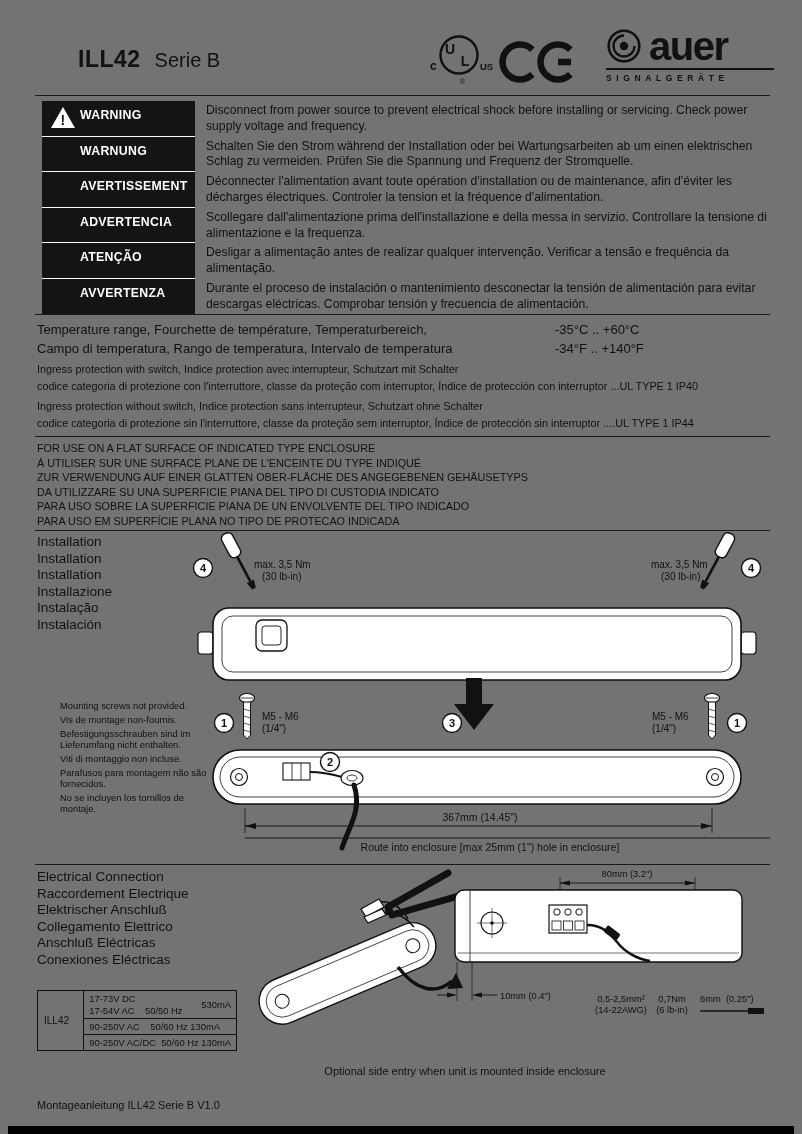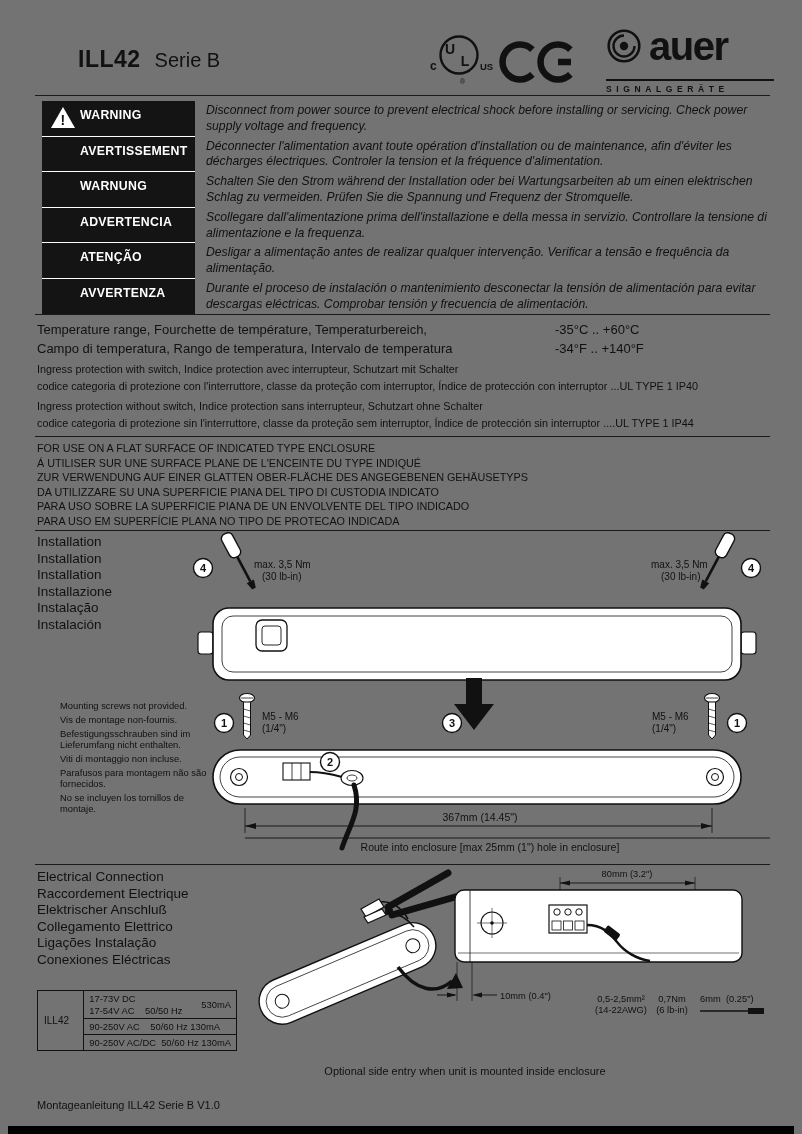--- a/index.html
+++ b/index.html
@@ -11,32 +11,32 @@
   }
   .rule { position:absolute; left:35px; width:735px; height:0; border-top:1.5px solid #1a1a1a; }
 
   
   .title-block { position:absolute; left:78px; top:46px; white-space:nowrap; }
   .title { font-size:23px; font-weight:bold; letter-spacing:.5px; }
   .series { font-size:20px; font-weight:400; margin-left:14px; }
   .ul-logo { position:absolute; left:420px; top:34px; }
   .ce-logo { position:absolute; left:498px; top:40px; }
   .brand { position:absolute; left:606px; top:28px; width:168px; }
-  .brand-row { display:flex; align-items:center; gap:7px; border-bottom:2.5px solid #111; padding-bottom:15px; }
+  .brand-row { display:flex; align-items:center; gap:7px; border-bottom:2.5px solid #111; padding-bottom:4px; }
   .brand-word { font-size:40px; font-weight:bold; letter-spacing:-1.5px; line-height:.8; }
   .brand-sub { margin-top:3px; font-size:8.5px; font-weight:bold; letter-spacing:4.6px; white-space:nowrap; }
 
   
   .warn-block { position:absolute; left:42px; top:101px; width:728px; }
   .w-row { display:grid; grid-template-columns:153px 1fr; }
   .w-label { background:#141414; color:#fff; font-weight:bold; font-size:12.3px; letter-spacing:.3px;
              padding:7px 4px 4px 38px; min-height:35px; position:relative; }
   .w-row:not(:last-child) .w-label { border-bottom:1px solid #fff; }
   .w-tri { position:absolute; left:8px; top:5px; }
-  .w-text { padding:2px 0 2px 11px; font-size:12.2px; line-height:15.8px; min-height:35px;font-style:italic; }
+  .w-text { padding:2px 0 2px 11px; font-size:12.2px; line-height:15.8px; min-height:35px; }
 
   
   .temp-block { position:absolute; left:37px; top:320px; width:733px; font-size:13px; }
   .temp-row { display:grid; grid-template-columns:518px 1fr; line-height:19px; }
 
   
   .ingress { position:absolute; left:37px; top:361px; width:733px; font-size:10.8px; line-height:17px; white-space:nowrap; }
   .ingress .gap { margin-top:3px; }
 
   
@@ -117,26 +117,26 @@
       <div class="w-label">
         <svg class="w-tri" width="26" height="23" viewBox="0 0 26 23">
           <polygon points="13,1 25,22 1,22" fill="#fff"></polygon>
           <text x="13" y="19" text-anchor="middle" style="font-size:14px;font-weight:bold;fill:#141414">!</text>
         </svg>
         <span>WARNING</span>
       </div>
       <div class="w-text">Disconnect from power source to prevent electrical shock before installing or servicing. Check power supply voltage and frequency.</div>
     </div>
     <div class="w-row">
+      <div class="w-label"><span>WARNUNG</span></div>
+      <div class="w-text">Schalten Sie den Strom während der Installation oder bei Wartungsarbeiten ab um einen elektrischen Schlag zu vermeiden. Prüfen Sie die Spannung und Frequenz der Stromquelle.</div>
+    </div>
+    <div class="w-row">
       <div class="w-label"><span>AVERTISSEMENT</span></div>
       <div class="w-text">Déconnecter l'alimentation avant toute opération d'installation ou de maintenance, afin d'éviter les décharges électriques. Controler la tension et la fréquence d'alimentation.</div>
-    </div>
-    <div class="w-row">
-      <div class="w-label"><span>WARNUNG</span></div>
-      <div class="w-text">Schalten Sie den Strom während der Installation oder bei Wartungsarbeiten ab um einen elektrischen Schlag zu vermeiden. Prüfen Sie die Spannung und Frequenz der Stromquelle.</div>
     </div>
     <div class="w-row">
       <div class="w-label"><span>ADVERTENCIA</span></div>
       <div class="w-text">Scollegare dall'alimentazione prima dell'installazione e della messa in servizio. Controllare la tensione di alimentazione e la frequenza.</div>
     </div>
     <div class="w-row">
       <div class="w-label"><span>ATENÇÃO</span></div>
       <div class="w-text">Desligar a alimentação antes de realizar qualquer intervenção. Verificar a tensão e frequência da alimentação.</div>
     </div>
     <div class="w-row">
@@ -308,21 +308,21 @@
   </div>
 
   <div class="rule" style="top:864px"></div>
 
   <div class="elec">
     <div class="sec-labels">
       <div>Electrical Connection</div>
       <div>Raccordement Electrique</div>
       <div>Elektrischer Anschluß</div>
       <div>Collegamento Elettrico</div>
-      <div>Ligações Instalação</div>
+      <div>Anschluß Eléctricas</div>
       <div>Conexiones Eléctricas</div>
     </div>
 
     <svg class="diagram" width="802" height="205" viewBox="0 0 802 205">
 
       <g transform="translate(252,122) rotate(-23)">
         <rect x="0" y="0" width="188" height="46" rx="23" fill="#fff" stroke="#111" stroke-width="1.4"></rect>
         <rect x="7" y="7" width="174" height="32" rx="16" fill="none" stroke="#111" stroke-width="0.7"></rect>
         <circle cx="23" cy="23" r="7" fill="none" stroke="#111" stroke-width="1"></circle>
         <circle cx="165" cy="23" r="7" fill="none" stroke="#111" stroke-width="1"></circle>

